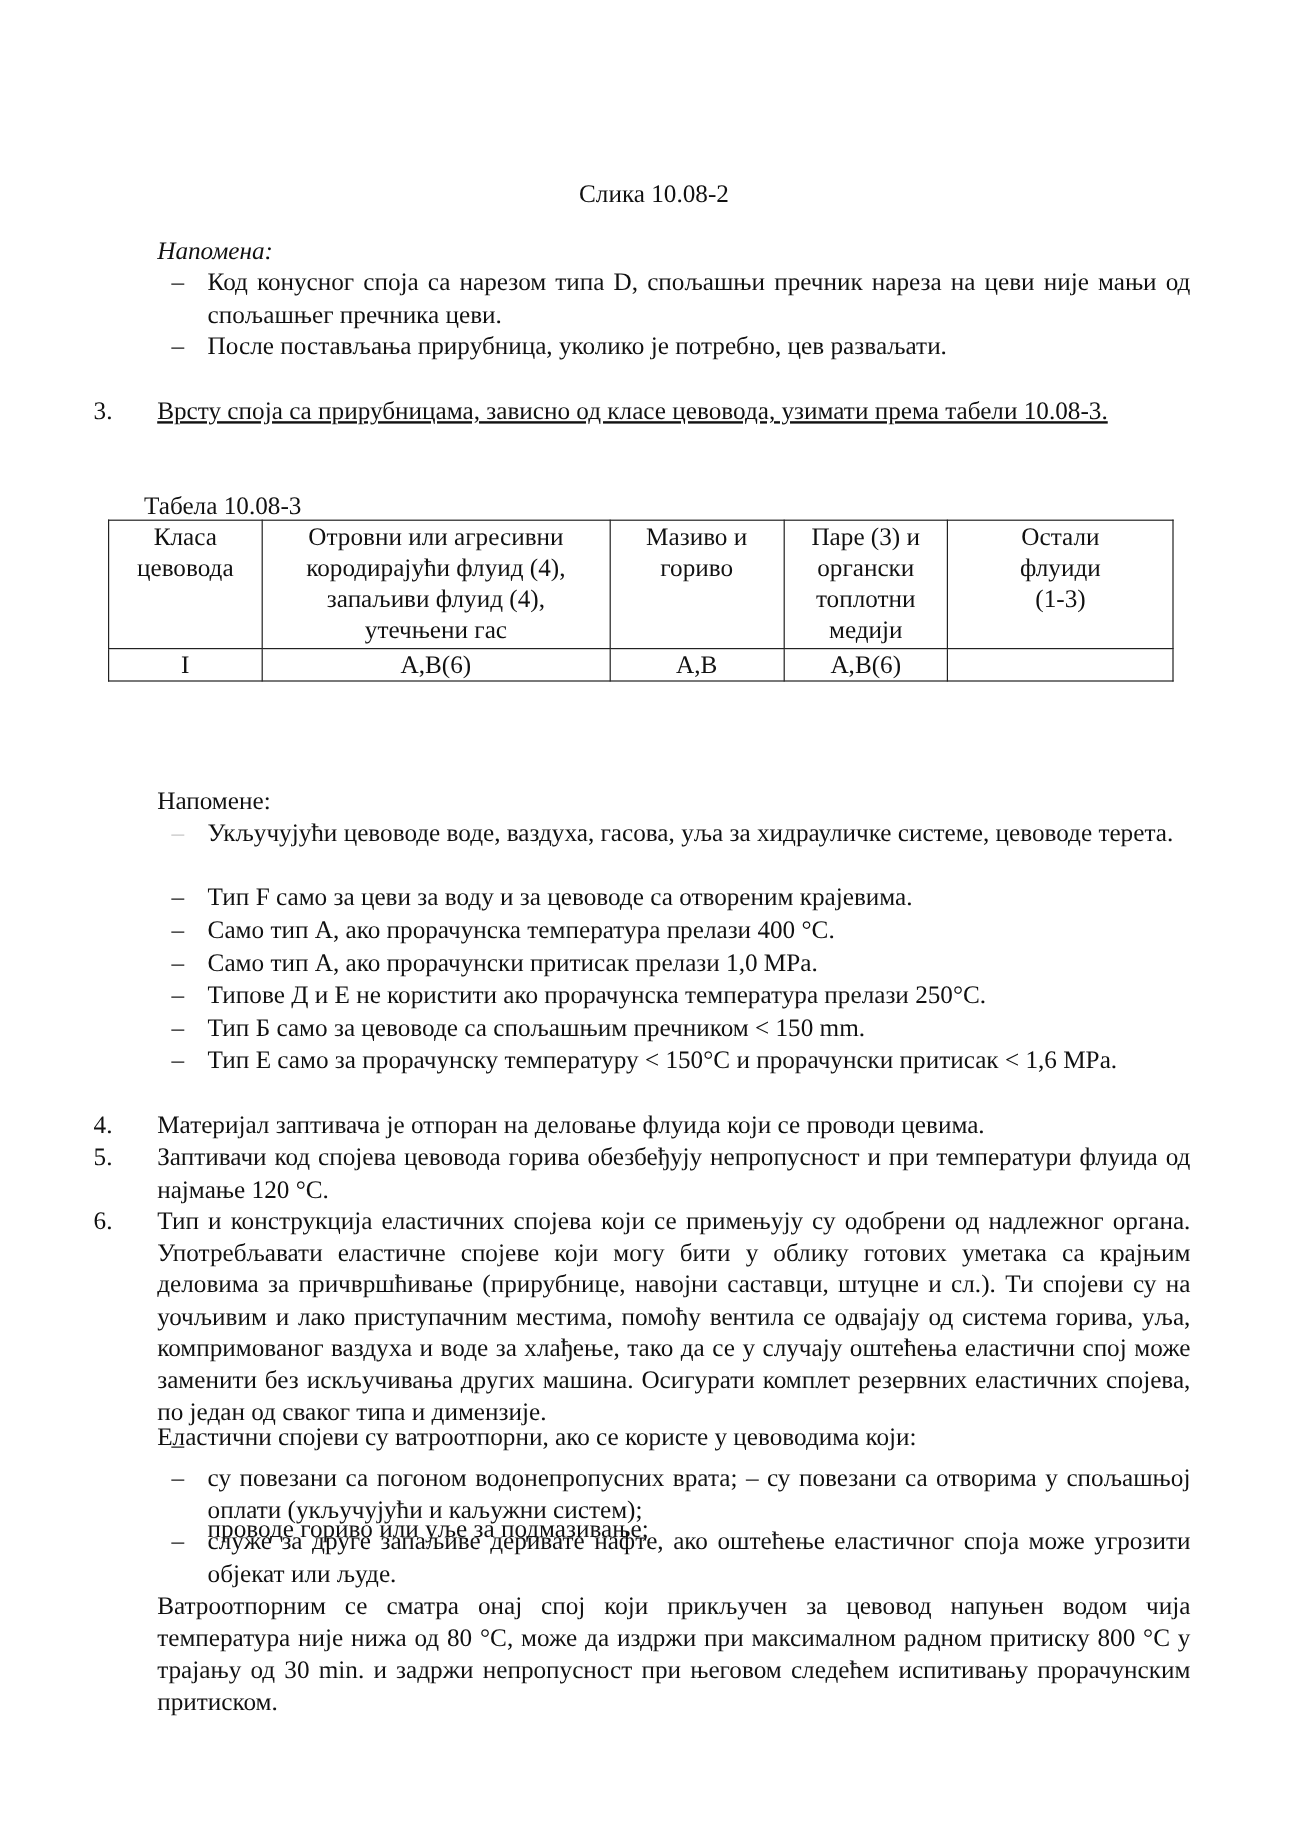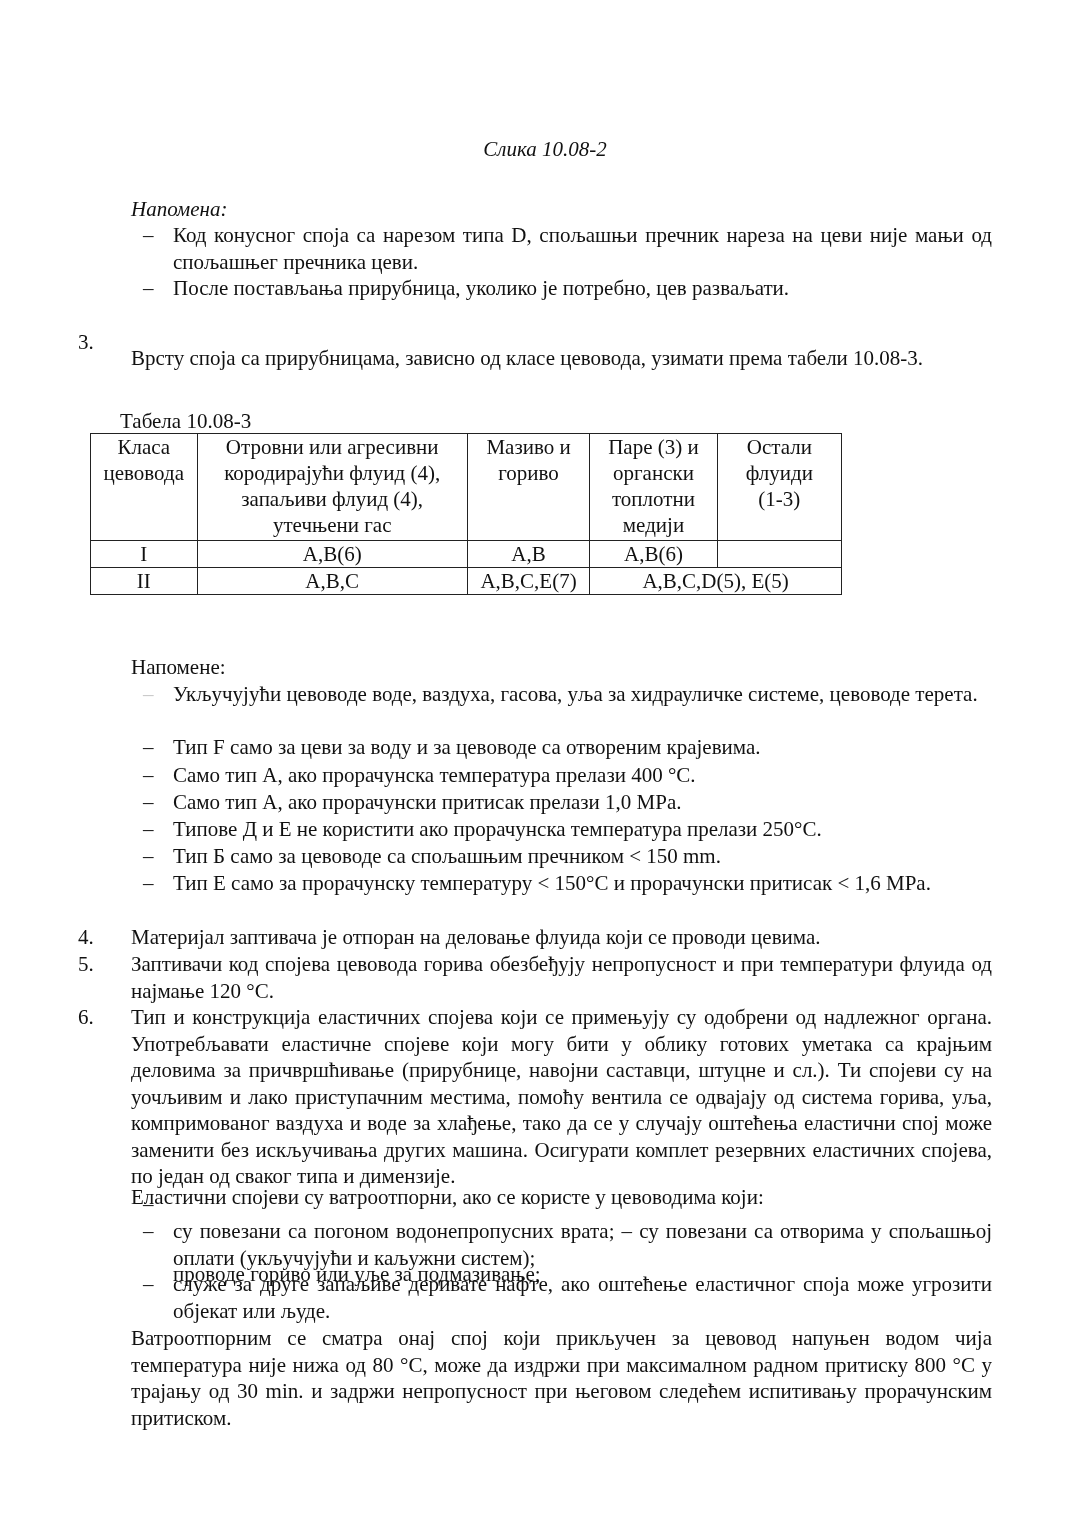--- a/index.html
+++ b/index.html
@@ -1,29 +1,29 @@
 <!DOCTYPE html>
 <html><head>
 <meta charset="utf-8">
 <style>
   html, body { margin: 0; padding: 0; background: #ffffff; }
   body {
     width: 1090px; height: 1530px; position: relative; overflow: hidden;
     font-family: "Liberation Serif", serif; color: #111; font-size: 21px;
   }
   .abs { position: absolute; }
-  .caption { left: 0; width: 1090px; top: 136px; text-align: center; font-style: italic; }
+  .caption { left: 0; width: 1090px; top: 148px; text-align: center; }
   .line { line-height: 26px; }
   .para { left: 131px; width: 861px; text-align: justify; line-height: 26.5px; }
   .num { left: 78px; }
   .dash { left: 143px; }
   .dash.light { color: #c8c8c8; }
   .btext { left: 173px; width: 819px; text-align: justify; line-height: 26.5px; }
   table.t {
-    position: absolute; left: 90px; top: 433px; width: 752px;
+    position: absolute; left: 90px; top: 433px; width: 888px;
     border-collapse: collapse; font-size: 21px; line-height: 26px;
   }
   table.t td {
     border: 1.5px solid #222; text-align: center; vertical-align: top; padding: 0 2px;
   }
   table.t tr.hdr td { height: 106px; }
   table.t tr.row td { height: 26px; padding: 0 2px; line-height: 26px; }
   .tcap { left: 120px; top: 408px; }
 </style>
 </head>
@@ -31,21 +31,21 @@
 
 <div class="abs caption line">Слика 10.08-2</div>
 
 <div class="abs line" style="left:131px; top:196px;font-style:italic;">Напомена:</div>
 <div class="abs dash line" style="top:222px;">–</div>
 <div class="abs btext" style="top:222px;">Код конусног споја са нарезом типа D, спољашњи пречник нареза на цеви није мањи од спољашњег пречника цеви.</div>
 <div class="abs dash line" style="top:275px;">–</div>
 <div class="abs btext" style="top:275px;">После постављања прирубница, уколико је потребно, цев развaљати.</div>
 
 <div class="abs num line" style="top:329px;">3.</div>
-<div class="abs para" style="top:345px;">Врсту споја са прирубницама, зависно од класе цевовода, узимати према табели 10.08-3.</div>
+<div class="abs para" style="top:329px;text-decoration:underline;">Врсту споја са прирубницама, зависно од класе цевовода, узимати према табели 10.08-3.</div>
 
 <div class="abs tcap line">Табела 10.08-3</div>
 <table class="t">
   <colgroup>
     <col style="width:128px">
       <col style="width:290px">
       <col style="width:145px">
       <col style="width:137px">
       <col style="width:188px">
   </colgroup>
@@ -66,26 +66,20 @@
     <td>
           <div style="width:70px;margin:0 auto;text-align:center;">Остали флуиди (1-3)</div>
         </td>
   </tr>
   <tr class="row">
     <td>I</td>
     <td>A,B(6)</td>
     <td>A,B</td>
     <td>A,B(6)</td>
     <td></td>
-  </tr>
-  <tr class="row">
-    <td>II</td>
-    <td>A,B,C</td>
-    <td>A,B,C,E(7)</td>
-    <td colspan="2">A,B,C,D(5), E(5)</td>
   </tr>
 </tbody>
   </table>
 
 <div class="abs line" style="left:131px; top:654px;">Напомене:</div>
 <div class="abs dash light line" style="top:681px;">–</div>
 <div class="abs btext" style="top:681px;">Укључујући цевоводе воде, ваздуха, гасова, уља за хидрауличке системе, цевоводе терета.</div>
 <div class="abs dash line" style="top:734px;">–</div>
 <div class="abs btext" style="top:734px;">Тип F само за цеви за воду и за цевоводе са отвореним крајевима.</div>
 <div class="abs dash line" style="top:762px;">–</div>

